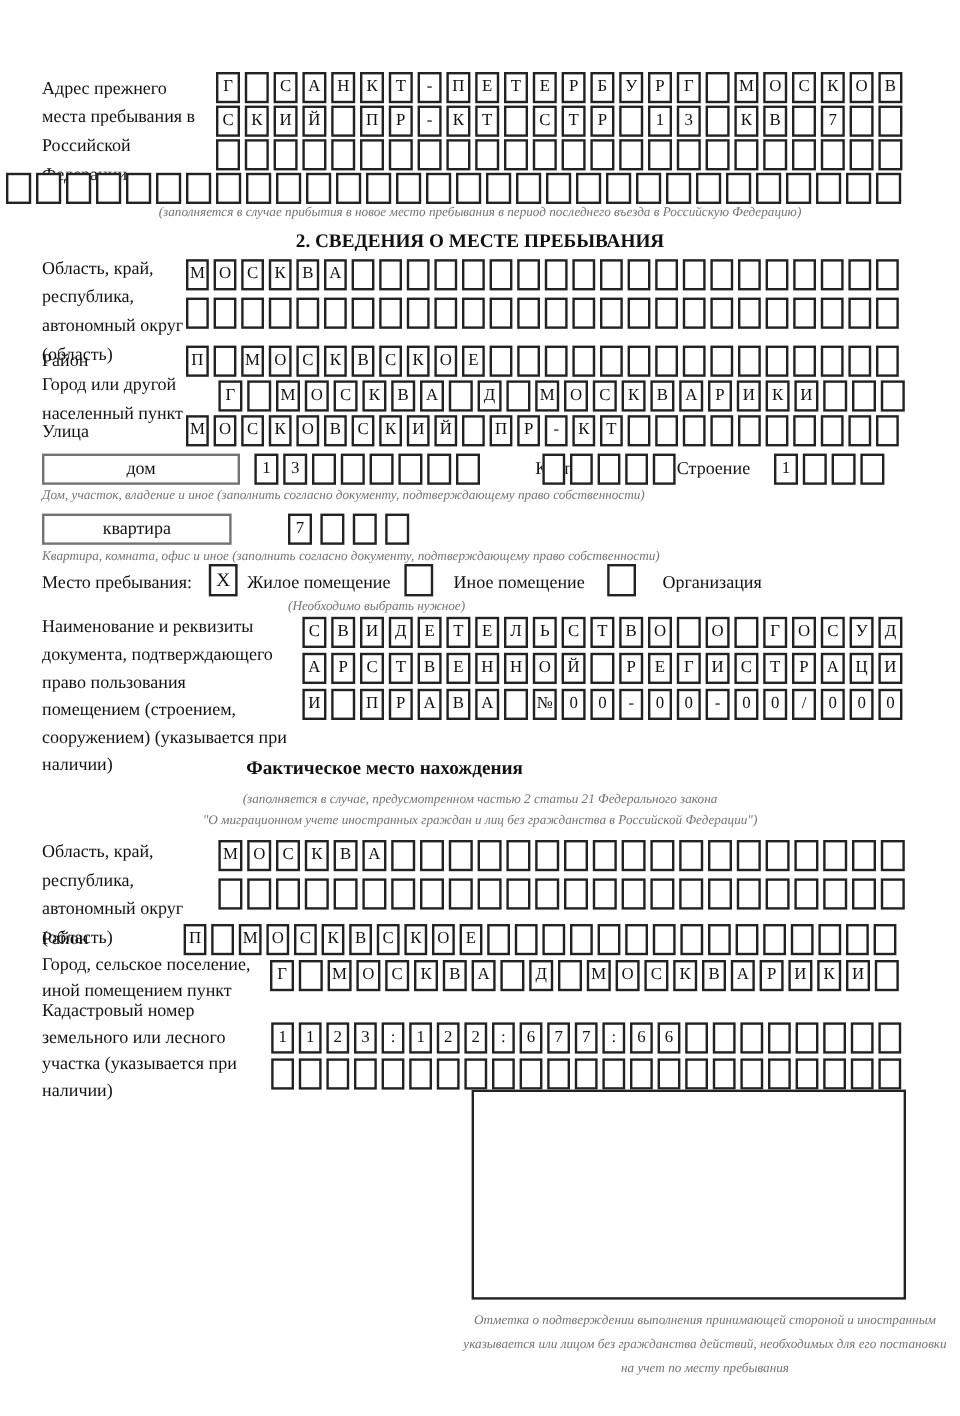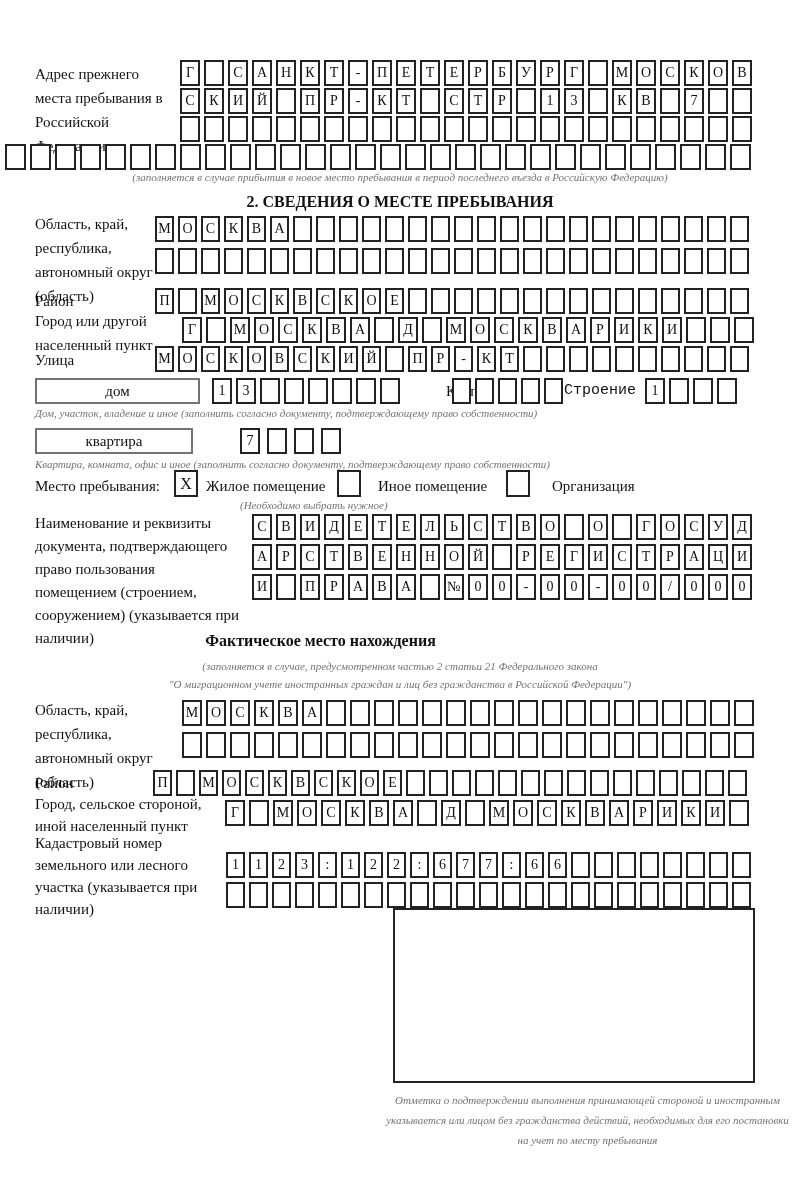--- a/index.html
+++ b/index.html
@@ -332,21 +332,21 @@
   <div class="abs lbl" style="top:379px;left:399px;padding-left:47px;">Корпус</div>
   <div class="grid g23" style="top:378px;left:452px;">
       <div class="cellrow">
         <span class="cell"></span>
         <span class="cell"></span>
         <span class="cell"></span>
         <span class="cell"></span>
         <span class="cell"></span>
       </div>
     </div>
-  <div class="abs lbl" style="top:379px;left:564px;font-family:Liberation Mono, monospace;">Строение</div>
+  <div class="abs lbl" style="top:379px;left:564px;">Строение</div>
   <div class="grid" style="top:378px;left:645px;">
       <div class="cellrow">
         <span class="cell">1</span>
         <span class="cell"></span>
         <span class="cell"></span>
         <span class="cell"></span>
       </div>
     </div>
   <div class="abs cap" style="top:407px;left:35px;width:760px;">Дом, участок, владение и иное (заполнить согласно документу, подтверждающему право собственности)</div>
 
@@ -530,21 +530,21 @@
         <span class="cell"></span>
         <span class="cell"></span>
         <span class="cell"></span>
         <span class="cell"></span>
         <span class="cell"></span>
         <span class="cell"></span>
         <span class="cell"></span>
       </div>
     </div>
 
-  <div class="abs lbl lh22" style="top:793px;left:35px;width:190px;">Город, сельское стороной, иной населенный пункт</div>
+  <div class="abs lbl lh22" style="top:793px;left:35px;width:190px;">Город, сельское поселение, иной помещением пункт</div>
   <div class="grid" style="top:800px;left:225px;">
       <div class="cellrow">
         <span class="cell">Г</span>
         <span class="cell"></span>
         <span class="cell">М</span>
         <span class="cell">О</span>
         <span class="cell">С</span>
         <span class="cell">К</span>
         <span class="cell">В</span>
         <span class="cell">А</span>

